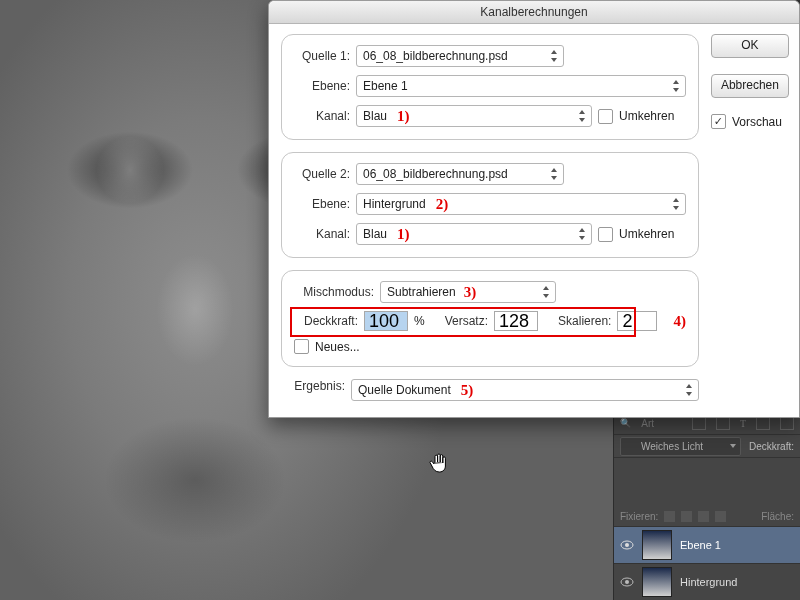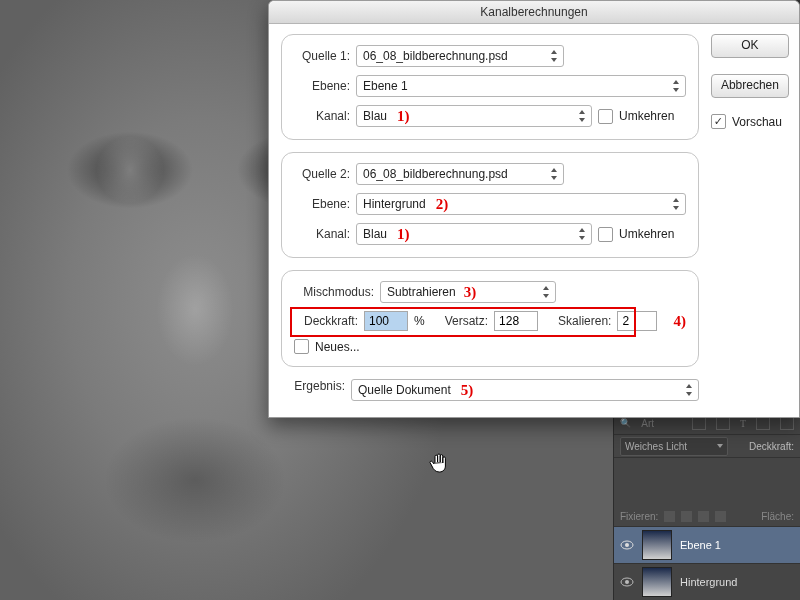--- a/index.html
+++ b/index.html
@@ -62,21 +62,21 @@
     color: #888;
   }
   .layers-toolbar .dummy { width:12px; height:12px; border:1px solid #666; }
   .layers-row2 {
     display:flex; align-items:center; gap:4px;
     height:22px; padding:0 6px;
     border-bottom:1px solid #333;
   }
   .lp-select {
     background:#3a3a3a; border:1px solid #555; color:#aaa;
-    height:17px; padding:0 14px 0 4px; border-radius:2px;
+    height:17px; padding:0 14px 0 20px; border-radius:2px;
     display:flex; align-items:center; position:relative;
   }
   .lp-select::after {
     content:""; position:absolute; right:4px; top:6px;
     border-left:3px solid transparent; border-right:3px solid transparent;
     border-top:4px solid #999;
   }
   .layers-row3 {
     display:flex; align-items:center; gap:6px;
     height:20px; padding:0 6px;
@@ -175,21 +175,21 @@
     height:22px;
     background:linear-gradient(#fefefe,#e3e3e3);
     border:1px solid #a8a8a8; border-radius:4px;
     text-align:center; line-height:20px;
     font-size:12px; color:#222;
     margin-bottom:16px;
   }
 
   .textin {
     border:1px solid #a8a8a8; background:#fff;
-    height:18px; padding:0 4px; font-size:12px;
+    height:18px; padding:0 4px; font-size:18px;
     text-align:left;
   }
   .textin.sel { background:#b7d4ef; }
 
   .ann {
     color:#e30000; font-weight:bold; font-family: Georgia, "Times New Roman", serif;
     font-size:15px;
   }
 
   .redbox {

